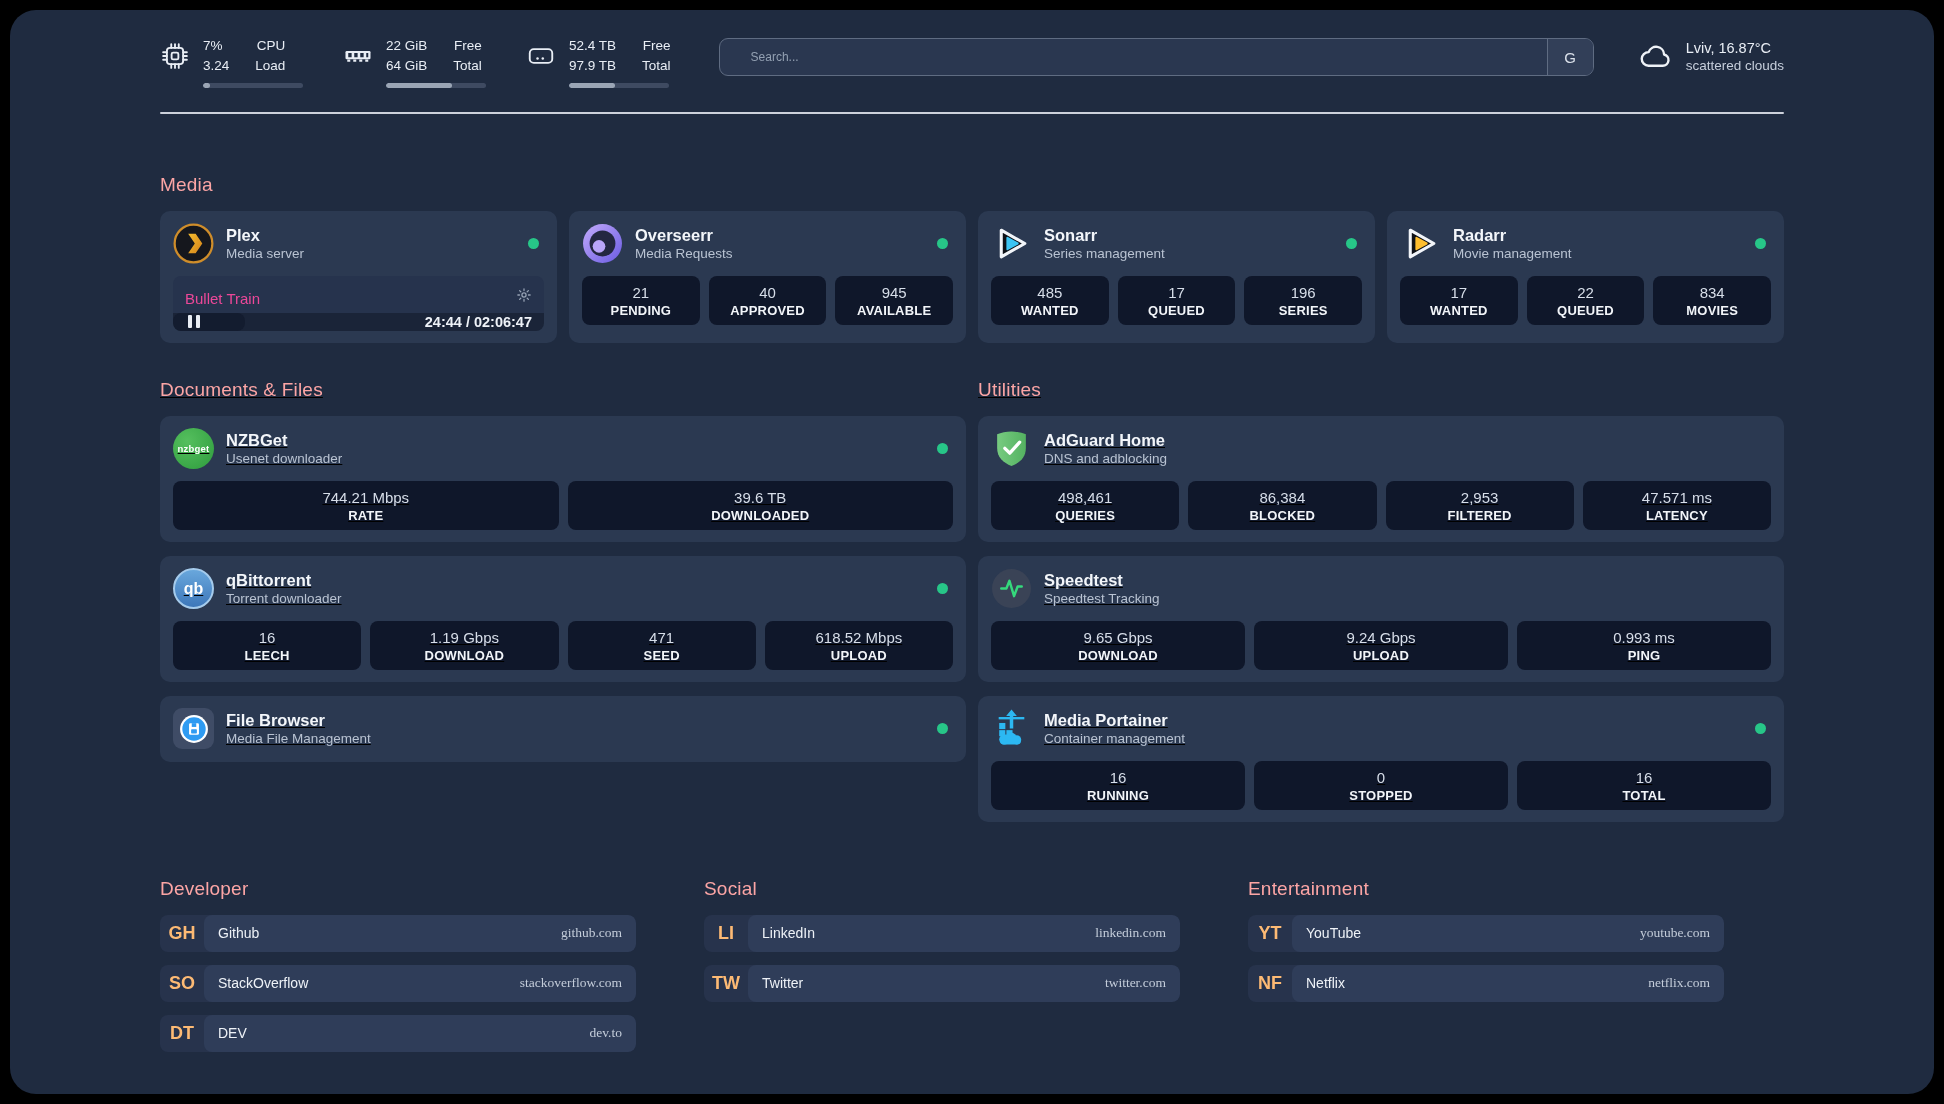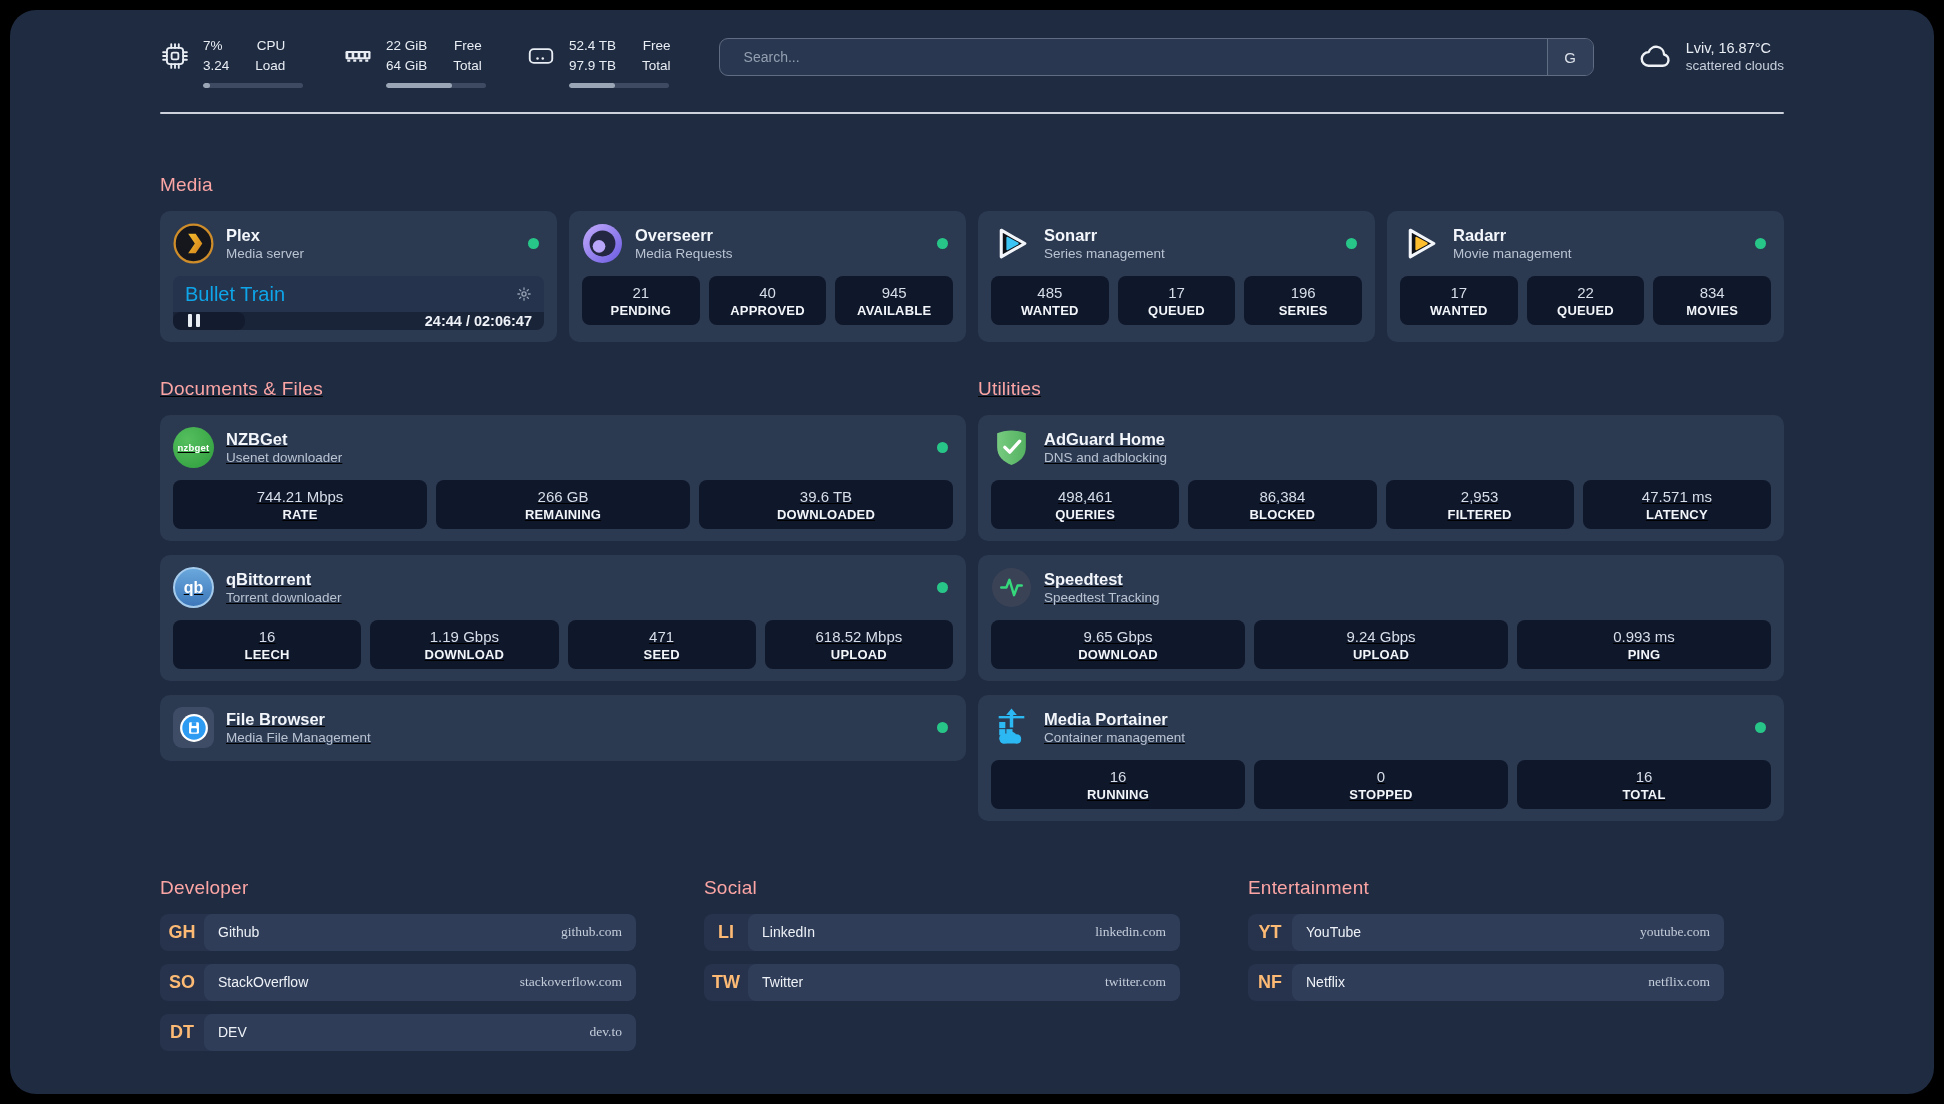--- a/index.html
+++ b/index.html
@@ -11,21 +11,21 @@
   .header { display:flex; align-items:flex-start; }
   .hstats { display:flex; gap:40px; }
   .hstat-main { display:flex; align-items:center; gap:13px; }
   .hstat-icon { width:30px; height:30px; flex:none; }
   .hstat-text { display:flex; gap:26px; }
   .hcol { display:flex; flex-direction:column; font-size:13.5px; line-height:1.5; color:#e9eef5; font-weight:500; }
   .hcol.labels { text-align:right; }
   .hbar { margin:6px 0 0 43px; width:100px; height:5px; border-radius:3px; background:#3e4a61; overflow:hidden; }
   .hbar i { display:block; height:100%; background:#9aa5b5; border-radius:3px; }
   .search { flex:1; margin:2px 44px 0 48px; height:38px; border:1.5px solid #5f6c82; border-radius:9px; background:#2a3750; display:flex; align-items:stretch; overflow:hidden; }
-  .search input { flex:1; background:transparent; border:0; outline:0; color:#dfe5ee; padding:0 24px; font-size:14px; font-family:inherit; }
+  .search input { flex:1; background:transparent; border:0; outline:0; color:#dfe5ee; padding:0 31px; font-size:12px; font-family:inherit; }
   .search input::placeholder { color:#93a0b2; }
   .search-engine { width:46px; border-left:1.5px solid #5f6c82; background:#323f58; display:flex; align-items:center; justify-content:center; color:#dbe1ea; font-size:15px; cursor:pointer; }
   .weather { display:flex; align-items:center; gap:12px; margin-top:2px; }
   .weather svg { width:36px; height:36px; }
   .weather-loc { font-size:14.5px; color:#e9eef5; }
   .weather-cond { font-size:13.5px; color:#c6cedb; margin-top:2px; }
   .divider { margin-top:24px; height:2px; background:#dbe0e8; opacity:.92; border-radius:1px; }
 
   
   .section-title { font-size:19px; color:#fca5a5; font-weight:500; letter-spacing:.2px; }
@@ -40,21 +40,21 @@
   .status-dot { width:11px; height:11px; border-radius:50%; background:#27c688; margin-left:auto; margin-right:5px; flex:none; }
 
   .stats-row { display:flex; gap:9px; margin-top:11px; }
   .stat-box { flex:1; background:#0f172a; border-radius:8px; text-align:center; padding:8px 4px 7px; }
   .stat-value { font-size:15px; color:#d7dee9; }
   .stat-label { font-size:13px; font-weight:700; color:#f2f5f9; margin-top:2px; letter-spacing:.2px; }
 
   
   .player { margin-top:11px; border-radius:8px; overflow:hidden; }
   .player-title { background:#26334d; padding:7px 12px 6px; display:flex; justify-content:space-between; align-items:center; }
-  .player-title span { font-size:20px; color:#0ea5e9; }
+  .player-title span { font-size:15px; color:#ec4899;margin-top:7px; }
   .gear-btn { width:16px; height:16px; cursor:pointer; }
   .player-bar { background:#1a2438; height:18px; display:flex; align-items:center; position:relative; }
   .pause-pill { background:#131c2f; height:100%; width:72px; border-radius:8px; display:flex; align-items:center; padding-left:15px; gap:4px; cursor:pointer; }
   .pause-pill i { width:4px; height:13px; background:#e8edf4; border-radius:1px; }
   .player-time { position:absolute; right:12px; font-size:14.5px; font-weight:600; color:#eef2f8; }
 
   .two-col { display:grid; grid-template-columns:1fr 1fr; column-gap:12px; margin-top:36px;text-decoration:underline; }
   .col-title { margin-bottom:15px; }
   .col-stack { display:flex; flex-direction:column; gap:14px; }
 
@@ -328,24 +328,20 @@
             <div class="chead-text">
               <div class="chead-name">NZBGet</div>
               <div class="chead-sub">Usenet downloader</div>
             </div>
             <div class="status-dot"></div>
           </div>
           <div class="stats-row">
             <div class="stat-box">
               <div class="stat-value">744.21 Mbps</div>
               <div class="stat-label">RATE</div>
-            </div>
-            <div class="stat-box">
-              <div class="stat-value">266 GB</div>
-              <div class="stat-label">REMAINING</div>
             </div>
             <div class="stat-box">
               <div class="stat-value">39.6 TB</div>
               <div class="stat-label">DOWNLOADED</div>
             </div>
           </div>
         </div>
 
         <div class="card">
           <div class="card-head">

